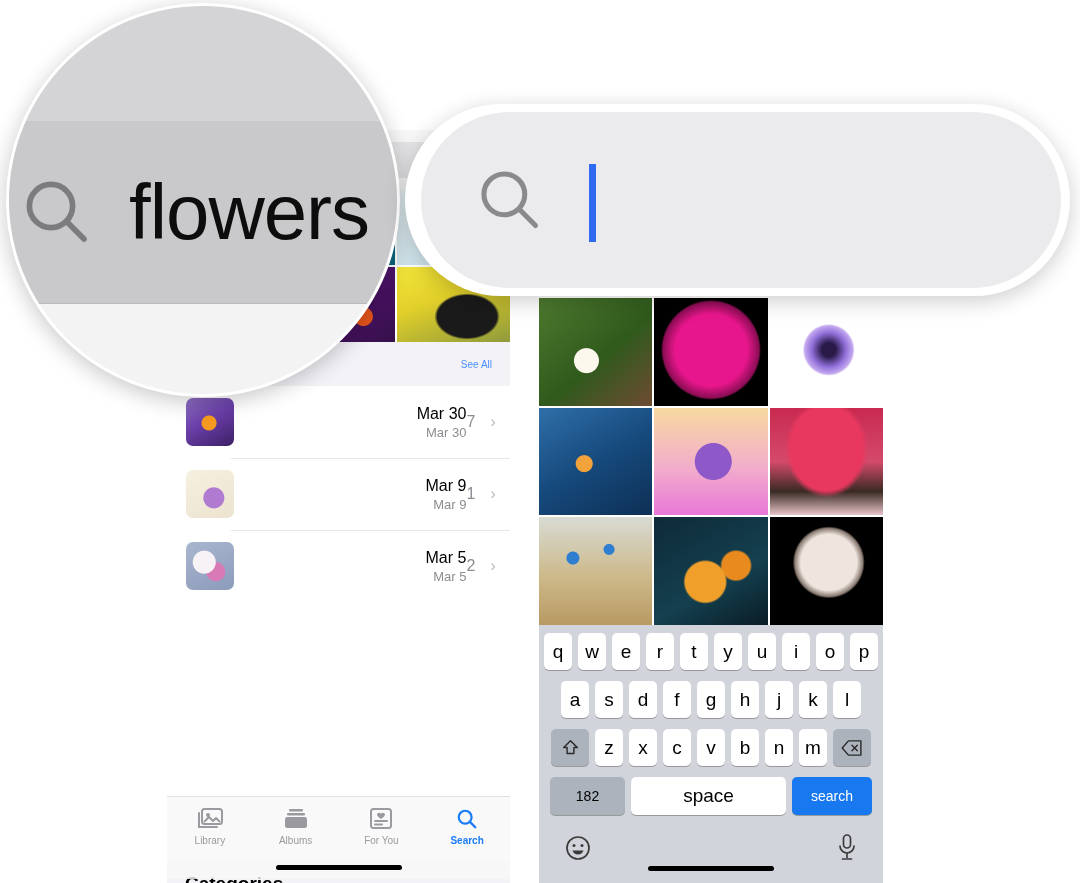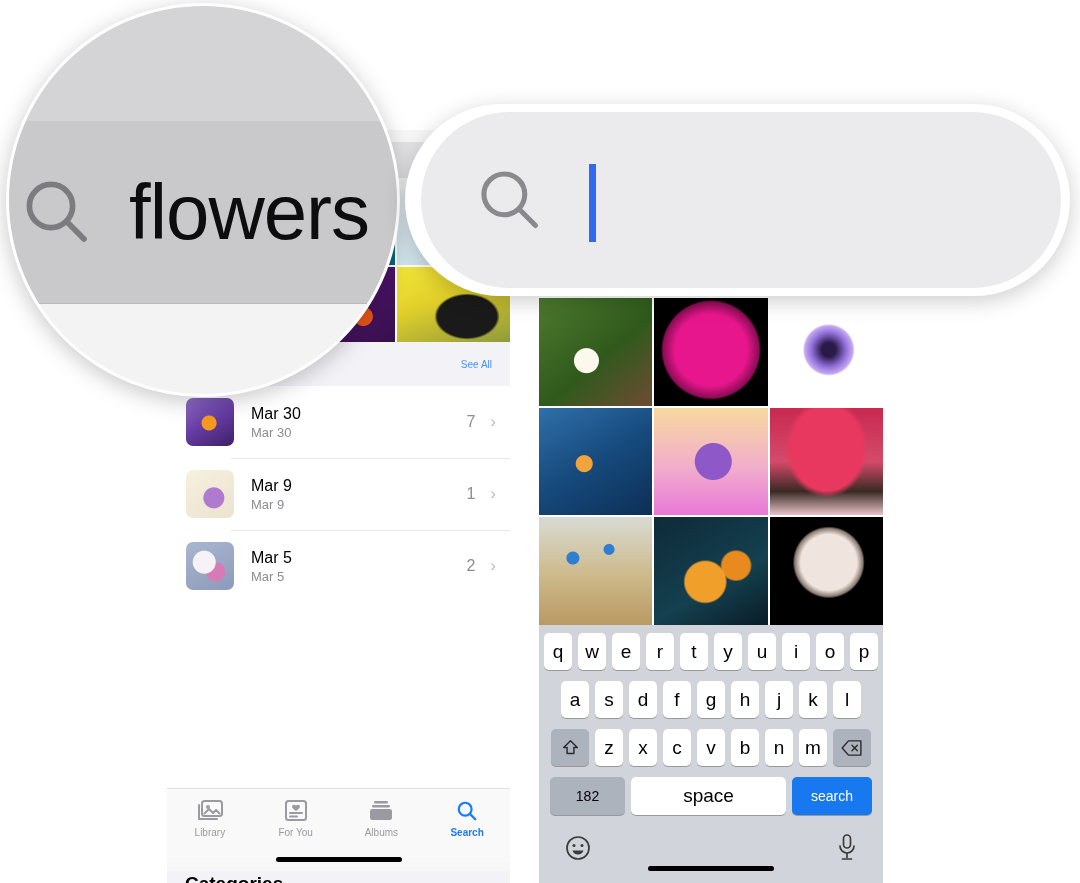--- a/index.html
+++ b/index.html
@@ -81,30 +81,30 @@
   .pl-rows { position: absolute; left: 0; top: 516px; width: 343px; }
   .pl-row {
     position: relative; height: 72px; display: flex; align-items: center;
     padding-left: 19px; background: #fff;
   }
   .pl-row + .pl-row::before {
     content: ""; position: absolute; left: 64px; right: 0; top: 0;
     height: 1px; background: #e8e8ea;
   }
   .pl-thumb { width: 48px; height: 48px; border-radius: 7px; flex: 0 0 auto; }
-  .pl-row-text { margin-left: 17px; flex: 1 1 auto; }
+  .pl-row-text { margin-left: 17px; flex: 1 1 auto; text-align: right; }
   .pl-row-title { font-size: 16px; color: #000; line-height: 19px; }
   .pl-row-sub { font-size: 13px; color: #8c8c92; line-height: 17px; margin-top: 1px; }
   .pl-row-count { font-size: 16px; color: #8c8c92; margin-right: 15px; }
   .pl-chev { color: #bdbdc2; font-size: 17px; margin-right: 14px; }
 
   .pl-cat-head { top: 732px; }
 
   .tabbar {
-    position: absolute; left: 0; bottom: 12px; width: 343px; height: 83px;
+    position: absolute; left: 0; bottom: 4px; width: 343px; height: 83px;
     background: #f7f7f8cc; border-top: 1px solid #e0e0e3;
     display: flex;
   }
   .tab { flex: 1 1 0; display: flex; flex-direction: column; align-items: center; padding-top: 11px; }
   .tab .lbl { font-size: 10px; margin-top: 5px; color: #9a9aa0; }
   .tab.active .lbl { color: #1a7cf7; font-weight: bold; }
   .home-ind {
     position: absolute; left: 50%; transform: translateX(-50%); bottom: 9px;
     width: 126px; height: 5px; border-radius: 3px; background: #000;
   }
@@ -291,36 +291,36 @@
         <svg width="26" height="22" viewBox="0 0 26 22">
           <rect x="5" y="1" width="20" height="15" rx="2.5" fill="none" stroke="#9a9aa0" stroke-width="2"></rect>
           <circle cx="11" cy="7" r="2" fill="#9a9aa0"></circle>
           <path d="M7 14 l5-5 4 4 3-3 4 4" fill="none" stroke="#9a9aa0" stroke-width="2" stroke-linejoin="round"></path>
           <path d="M2 5 v14 h18" fill="none" stroke="#9a9aa0" stroke-width="2" stroke-linecap="round"></path>
         </svg>
         <span class="lbl">Library</span>
       </div>
 
       <div class="tab">
+        <svg width="26" height="22" viewBox="0 0 26 22">
+          <rect x="6" y="1" width="14" height="2.4" rx="1.2" fill="#9a9aa0"></rect>
+          <rect x="4" y="5" width="18" height="2.4" rx="1.2" fill="#9a9aa0"></rect>
+          <rect x="2" y="9" width="22" height="11" rx="2.2" fill="#9a9aa0"></rect>
+        </svg>
+        <span class="lbl">Albums</span>
+      </div>
+
+      <div class="tab">
         <svg width="24" height="22" viewBox="0 0 24 22">
           <rect x="2" y="1" width="20" height="19" rx="2.5" fill="none" stroke="#9a9aa0" stroke-width="2"></rect>
           <path d="M12 9c-1.6-2.6-5-1.2-5 1.2 0 1.8 3 3.8 5 5.3 2-1.5 5-3.5 5-5.3C17 7.8 13.6 6.4 12 9z" fill="#9a9aa0" transform="translate(0,-3) scale(0.8) translate(3,2)"></path>
           <line x1="6" y1="13" x2="18" y2="13" stroke="#9a9aa0" stroke-width="2" stroke-linecap="round"></line>
           <line x1="6" y1="16.5" x2="13" y2="16.5" stroke="#9a9aa0" stroke-width="2" stroke-linecap="round"></line>
         </svg>
         <span class="lbl">For You</span>
-      </div>
-
-      <div class="tab">
-        <svg width="26" height="22" viewBox="0 0 26 22">
-          <rect x="6" y="1" width="14" height="2.4" rx="1.2" fill="#9a9aa0"></rect>
-          <rect x="4" y="5" width="18" height="2.4" rx="1.2" fill="#9a9aa0"></rect>
-          <rect x="2" y="9" width="22" height="11" rx="2.2" fill="#9a9aa0"></rect>
-        </svg>
-        <span class="lbl">Albums</span>
       </div>
 
       <div class="tab active">
         <svg width="24" height="22" viewBox="0 0 24 24">
           <circle cx="10" cy="10" r="7" fill="none" stroke="#1a7cf7" stroke-width="2.4"></circle>
           <line x1="15.2" y1="15.2" x2="21" y2="21" stroke="#1a7cf7" stroke-width="2.6" stroke-linecap="round"></line>
         </svg>
         <span class="lbl">Search</span>
       </div>
 

